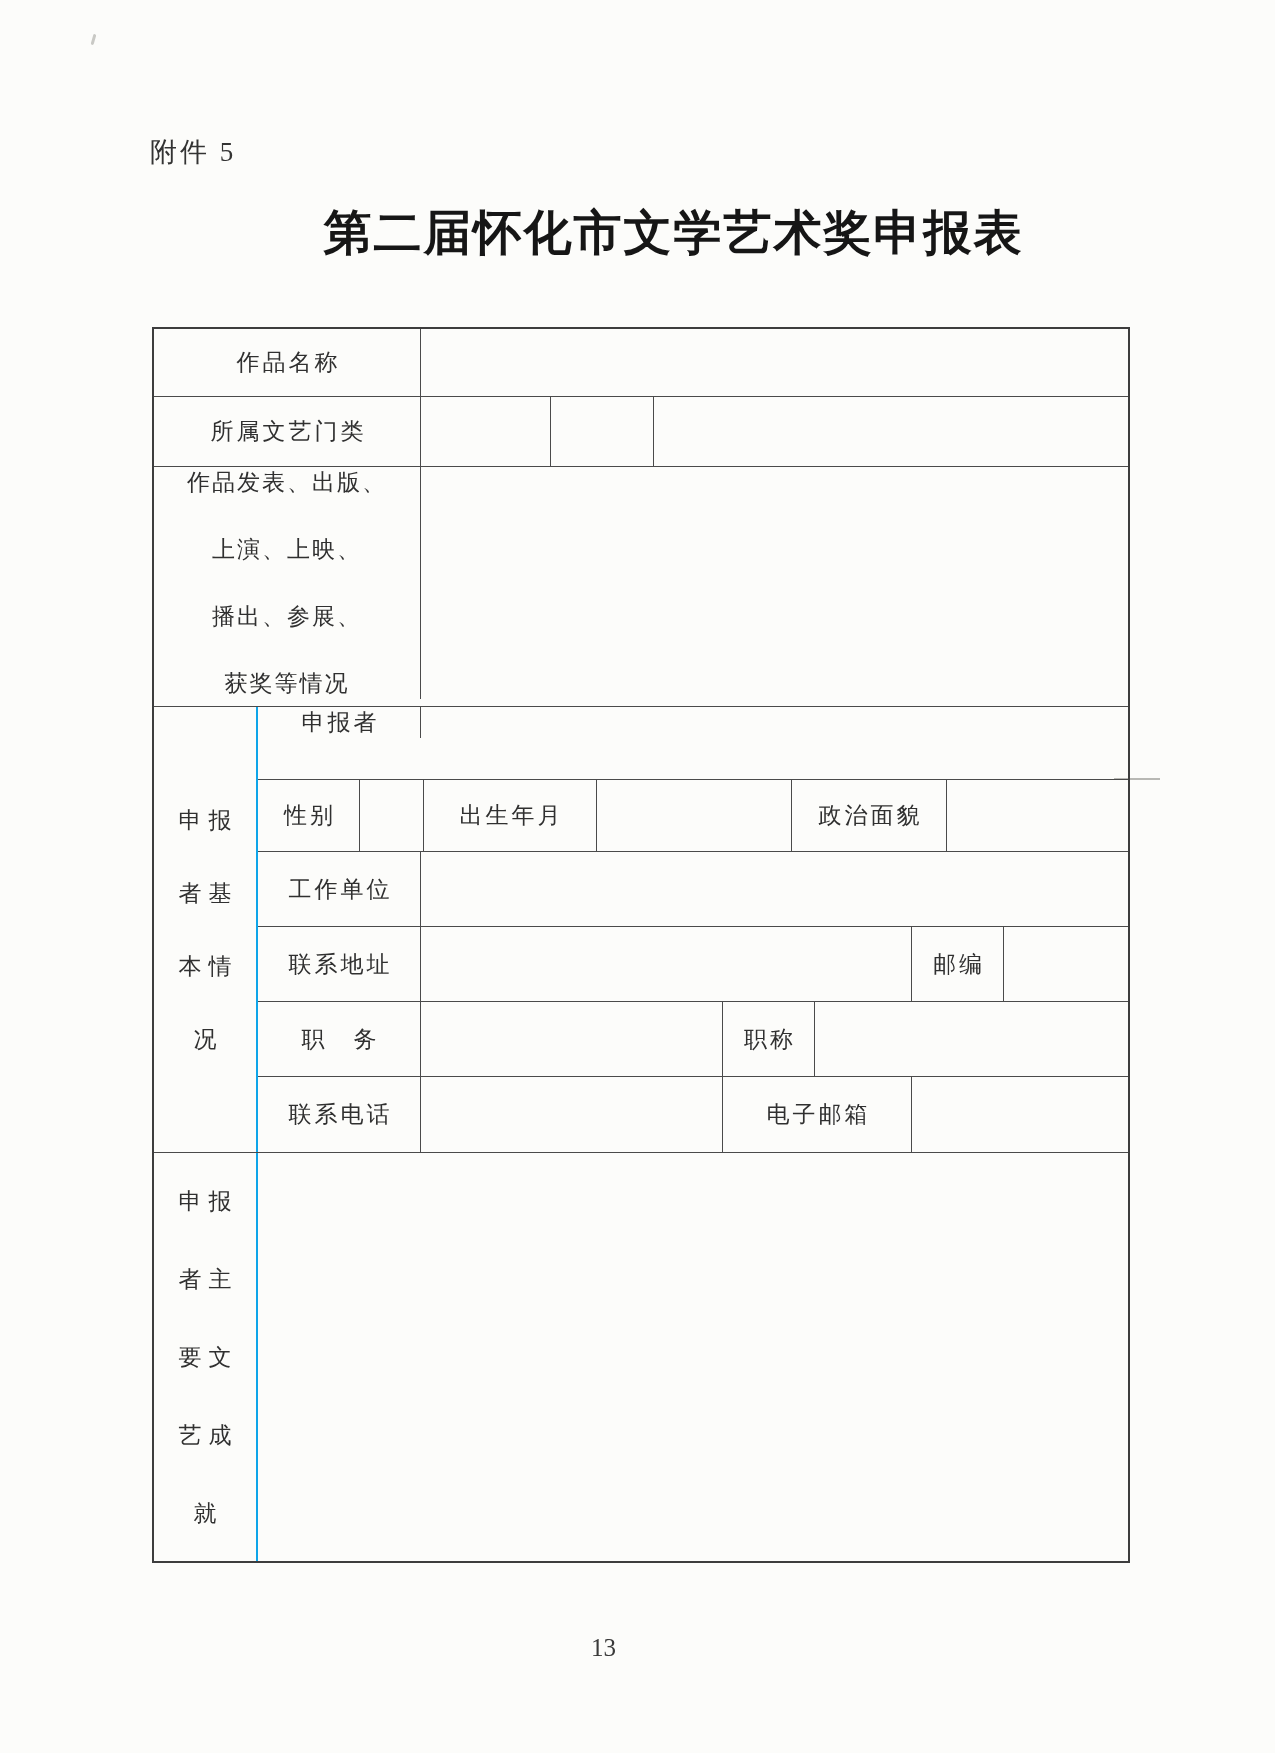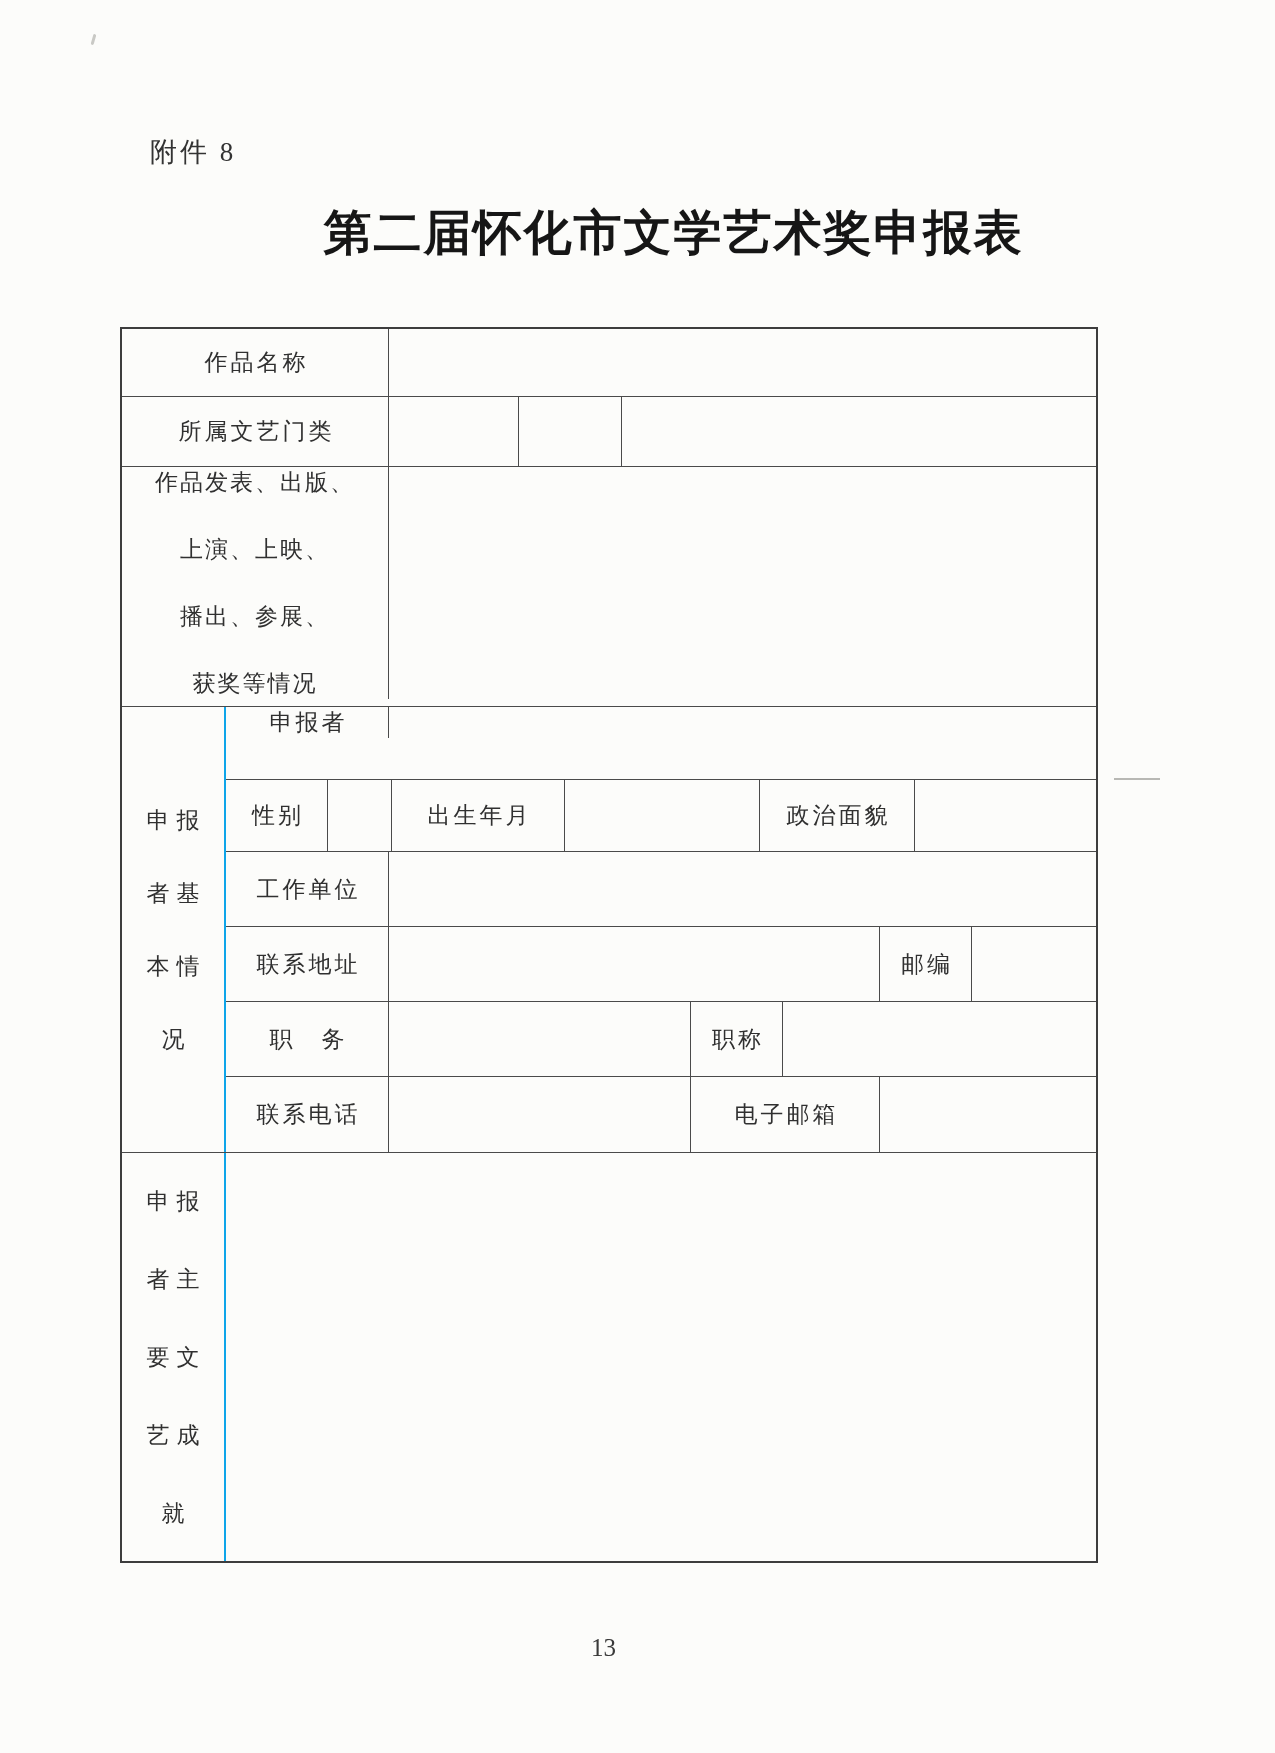--- a/index.html
+++ b/index.html
@@ -18,21 +18,21 @@
     font-size: 27px; letter-spacing: 3px; color: #333;
   }
   .title {
     position: absolute; top: 201px; left: 0; width: 100%;
     text-align: center; transform: translateX(36px);
     font-family: "Liberation Sans", sans-serif;
     font-weight: bold; font-size: 48px; letter-spacing: 2px;
     color: #161616;
   }
   .tbl {
-    position: absolute; left: 120px; top: 327px; width: 978px;
+    position: absolute; left: 152px; top: 327px; width: 978px;
     display: flex; flex-direction: column;
     border: 2px solid #3d3d3d;
   }
   .trow { display: flex; border-bottom: 1px solid #4a4a4a; }
   .tbl > :last-child { border-bottom: none; }
   .cell {
     border-right: 1px solid #4a4a4a;
     display: flex; align-items: center; justify-content: center;
     overflow: hidden;
   }
@@ -75,21 +75,21 @@
   }
 </style>
 </head>
 <body>
 
 <div class="page">
 
   <div class="speck"></div>
   <div class="bleed"></div>
 
-  <div class="attachment">附件 8</div>
+  <div class="attachment">附件 5</div>
 
   <div class="title">第二届怀化市文学艺术奖申报表</div>
 
   <div class="tbl">
 
     <div class="trow h68">
       <div class="cell lbl w267">作品名称</div>
       <div class="cell fill"></div>
     </div>
 

